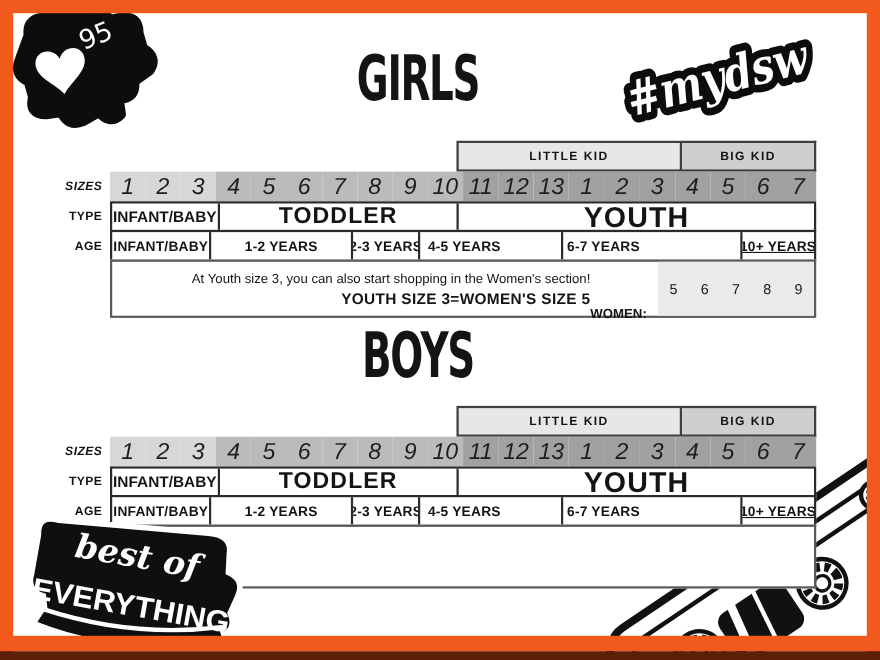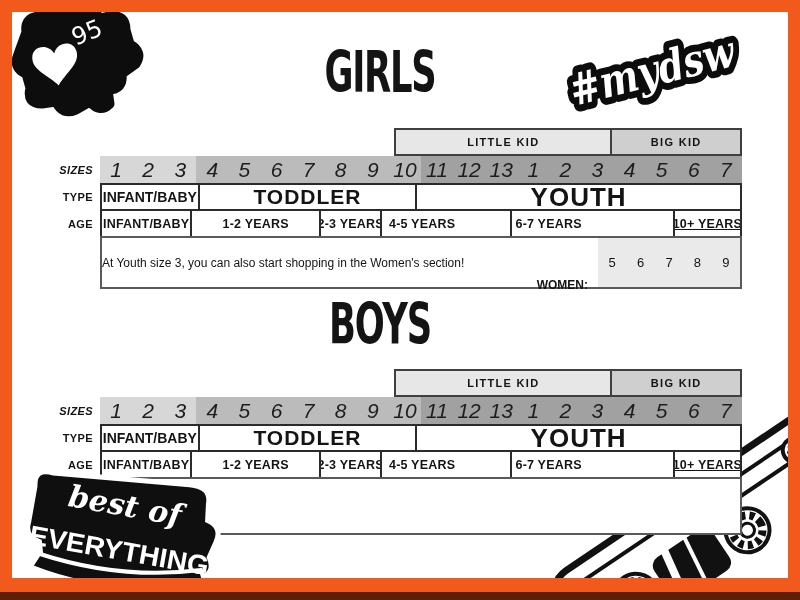--- a/index.html
+++ b/index.html
@@ -23,21 +23,21 @@
 
   
   .chart{position:absolute;left:60px;width:682px;z-index:5;}
   .girls-chart{top:128px;}
   .boys-chart{top:369px;}
   .crow{display:flex;}
   .rlabel{width:40px;box-sizing:border-box;display:flex;align-items:center;justify-content:flex-end;
           padding-right:7px;font-size:11px;font-weight:bold;letter-spacing:.4px;}
   .cells{flex:1;display:flex;min-width:0;}
 
-  .bands-row{height:28px;flex-direction:column;}
+  .bands-row{height:28px;}
   .band-spacer{width:49%;}
   .band{display:flex;align-items:center;justify-content:center;font-size:11px;font-weight:bold;
         letter-spacing:1.3px;border:2px solid #3f3f3f;box-sizing:border-box;}
   .band-little{width:32%;background:var(--little-kid-bg);}
   .band-big{width:19%;background:var(--big-kid-bg);border-left:none;}
 
   .sizes-row{height:27px;font-style:italic;}
   .sizes-cells span{flex:1;display:flex;align-items:center;justify-content:center;
                     font-size:21px;color:#1d1d1d;}
   .sizes-cells span:nth-child(-n+3){background:var(--infant-bg);}
@@ -64,21 +64,21 @@
   .age-cells span:nth-child(4){width:13.8%;}
   .age-cells span:nth-child(5){width:12.8%;margin-left:48px;}
   .age-cells span:nth-child(6){width:14.8%;margin-top:47px;}
   .age-cells span:nth-child(7){width:11.4%;text-decoration:underline;}
 
   .note-row{margin-top:-2px;}
   .girls-chart .note-row{height:53px;}
   .boys-chart .note-row{height:58px;}
   .note{flex:1;border:2px solid var(--border-mid);box-sizing:border-box;display:flex;
         align-items:center;background:#fff;min-width:0;}
-  .note-text{flex:1;text-align:left;}
+  .note-text{flex:1;text-align:right;}
   .note-line1{font-size:12px;}
   .note-line2{font-size:14px;font-weight:bold;margin-top:3px;letter-spacing:.3px;}
   .women-label{font-size:12px;font-weight:bold;padding-right:10px;white-space:nowrap;margin-top:44px;}
   .women-box{width:142px;align-self:stretch;background:var(--women-bg);display:flex;}
   .women-box span{flex:1;display:flex;align-items:center;justify-content:center;font-size:13px;}
 
   
   .svg-abs{position:absolute;pointer-events:none;}
   .heart-badge{left:4px;top:2px;z-index:10;}
   .hashtag{left:552px;top:16px;z-index:10;}
@@ -183,20 +183,21 @@
         <span>6-7 YEARS</span>
         <span>8-9 YEARS</span>
         <span>10+ YEARS</span>
       </div>
     </div>
     <div class="crow note-row">
       <div class="rlabel"></div>
       <div class="note">
         <div class="note-text">
           <div class="note-line1">At Youth size 3, you can also start shopping in the Women's section!</div>
+          <div class="note-line2">YOUTH SIZE 3=WOMEN'S SIZE 5</div>
         </div>
         <div class="women-label">WOMEN:</div>
         <div class="women-box">
             <span>5</span>
             <span>6</span>
             <span>7</span>
             <span>8</span>
             <span>9</span>
           </div>
       </div>

